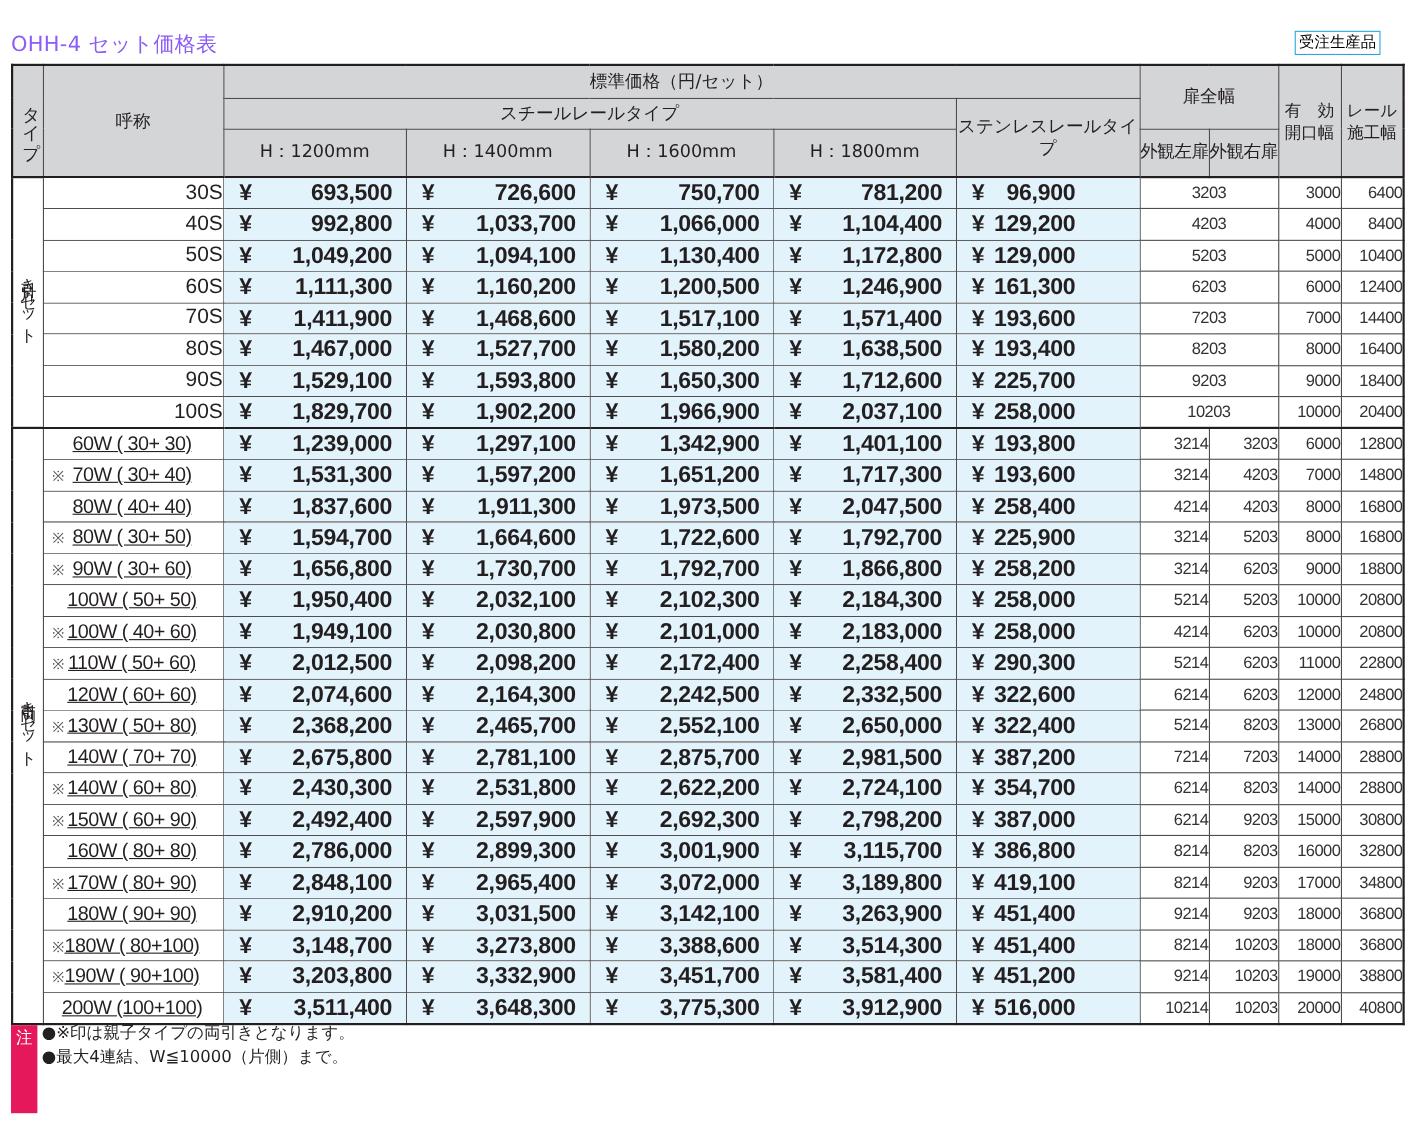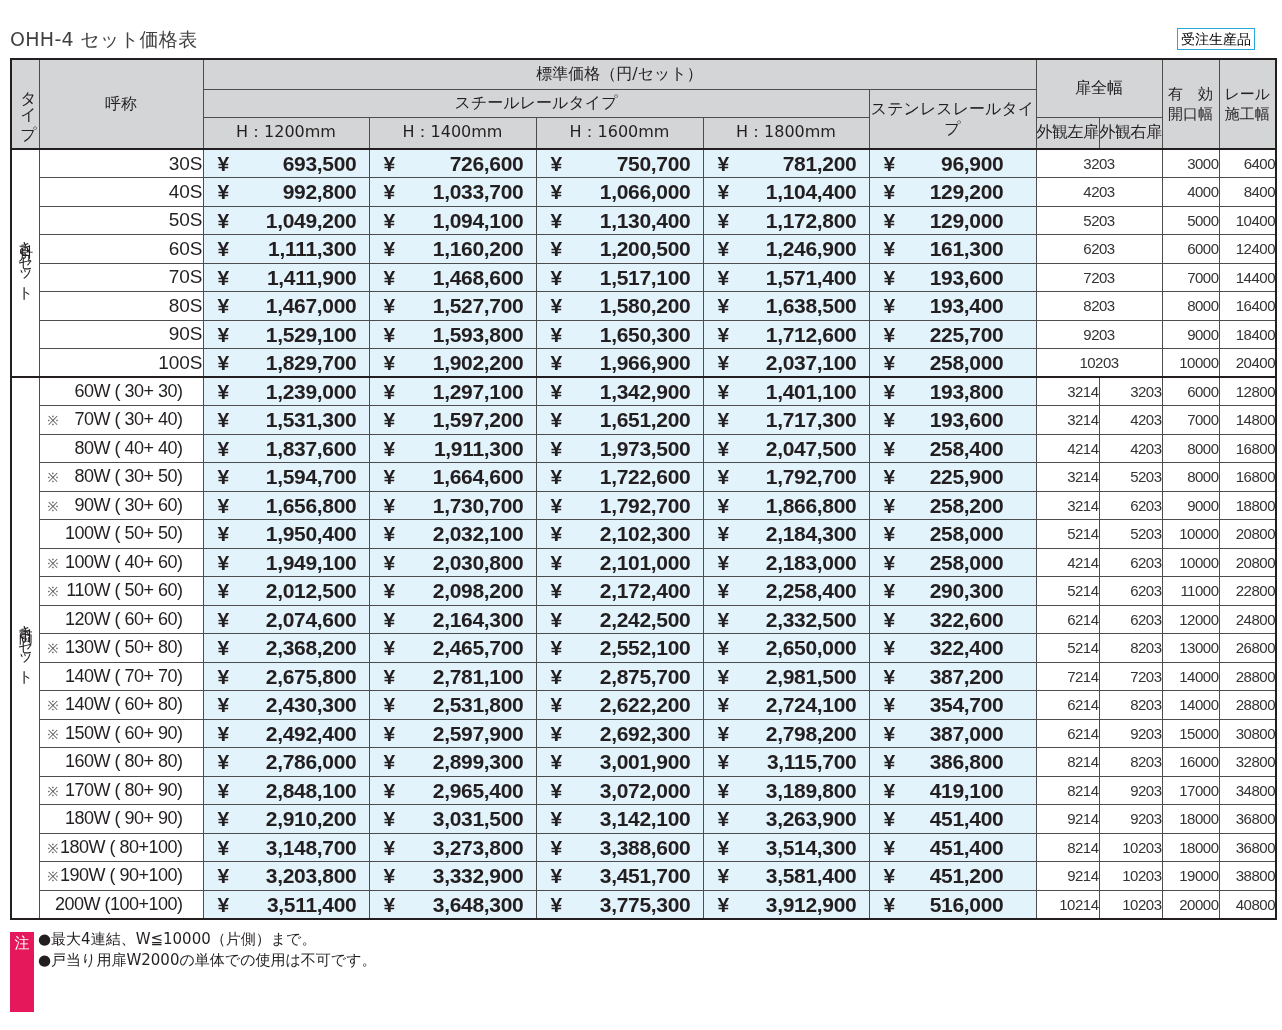--- a/index.html
+++ b/index.html
@@ -1,40 +1,40 @@
 <!DOCTYPE html>
 <html><head>
 <meta charset="utf-8">
 <style>
   html, body { margin: 0; padding: 0; background: #ffffff; }
   body { width: 1282px; height: 1030px; position: relative; overflow: hidden;
          font-family: "DejaVu Sans", "Liberation Sans", sans-serif; color: #231f20; }
   .title { position: absolute; left: 10px; top: 27px; font-size: 19px; letter-spacing: 0.3px;
-           font-family: "DejaVu Sans", sans-serif; color: #404040; }
+           font-family: "DejaVu Sans", sans-serif; color: #8b5cf6; }
   .badge { position: absolute; left: 1177px; top: 28px; height: 20px; padding: 0 3px;
            border: 1.5px solid #29a8e0; color: #000000; font-size: 14px; line-height: 20px;
            background: #fff; }
   table.price { position: absolute; left: 10px; top: 58px; border-collapse: collapse;
                 table-layout: fixed; border: 2px solid #231f20; }
   table.price th, table.price td { border: 1px solid #4d4d4d; padding: 0; overflow: hidden; white-space: nowrap; }
   table.price th { background: #d4d5d7; font-weight: normal; font-size: 16px; color: #231f20; text-align: center; }
   th.small { font-size: 11px; letter-spacing: -0.5px; }
   th.vert { writing-mode: vertical-rl; text-orientation: upright; font-size: 17px; letter-spacing: -2px; padding-top: 4px; vertical-align: top; }
   td.type { writing-mode: vertical-rl; text-orientation: upright; font-size: 15px; text-align: center;
             background: #fff; letter-spacing: -2px; border-right: 1px solid #4d4d4d; }
   tr.body { height: 28.5px; }
   td.name { background: #fff; font-family: "Liberation Sans Narrow", "Liberation Sans", sans-serif;
             font-size: 19px; text-align: right; position: relative; }
-  td.name.dbl { text-align: right; padding-right: 20px; font-size: 18px; letter-spacing: -0.5px; }
+  td.name.dbl { text-align: center; padding-right: 2px; font-size: 18px; letter-spacing: -0.5px; text-decoration: underline; }
   td.name .mark { position: absolute; left: 8px; top: 5px; font-size: 13px; color: #555; }
   td.price-cell { background: #e3f3fb; position: relative; font-family: "Liberation Sans", sans-serif;
                   font-weight: bold; font-size: 21px; letter-spacing: -0.3px; }
   td.price-cell .yen { position: absolute; left: 14px; top: 2px; }
   td.price-cell .val { position: absolute; right: 12px; top: 2px; }
-  td.stain .val { right: 32px; }
+  td.stain .val { right: 58px; }
   td.stain .add { position: absolute; right: 12px; top: 6px; font-size: 14px; font-weight: normal; margin-top: 44px; }
   td.num { background: #fff; font-size: 15px; text-align: right; padding-right: 4px;
            font-family: "Liberation Sans", sans-serif; letter-spacing: -0.5px; color: #333; }
   td.num.center { text-align: center; padding-right: 0; }
   tr.group-start td { border-top: 2px solid #231f20; }
   .notes { position: absolute; left: 10px; top: 929px; }
   .note-label { position: absolute; left: 0; top: 3px; width: 24px; height: 80px; background: #e4185b;
                 color: #fff; font-size: 15px; text-align: center; padding-top: 2px; box-sizing: border-box; }
   .note-list { position: absolute; left: 28px; top: 0; margin: 0; padding: 0; list-style: none; }
   .note-list li { font-size: 15px; line-height: 21px; white-space: nowrap; }
@@ -66,21 +66,21 @@
       <th rowspan="3">呼称</th>
       <th colspan="5">標準価格（円/セット）</th>
       <th colspan="2" rowspan="2">扉全幅</th>
       <th rowspan="3" style="font-size:15px;white-space:normal;line-height:20px">有　効開口幅</th>
       <th rowspan="3" style="font-size:15px;white-space:normal;line-height:20px">レール施工幅</th>
     </tr>
     <tr style="height:28px">
       <th colspan="4">スチールレールタイプ</th>
       <th rowspan="2" style="white-space:normal;line-height:20px;padding:0 0">ステンレスレールタイプ</th>
     </tr>
-    <tr style="height:32px">
+    <tr style="height:44px">
       <th>H：1200mm</th>
       <th>H：1400mm</th>
       <th>H：1600mm</th>
       <th>H：1800mm</th>
       <th class="small">外観左扉</th>
       <th class="small">外観右扉</th>
     </tr>
   </thead>
   <tbody id="tbody">
       <tr class="body group-start">
@@ -832,16 +832,16 @@
         <td class="num">10203</td>
         <td class="num">20000</td>
         <td class="num">40800</td>
       </tr>
     </tbody>
 </table>
 
 <div class="notes">
   <div class="note-label">注</div>
   <ul class="note-list">
+    <li>※印は親子タイプの両引きとなります。</li>
     <li>最大4連結、W≦10000（片側）まで。</li>
-    <li>戸当り用扉W2000の単体での使用は不可です。</li>
   </ul>
 </div>
 
 </body></html>

